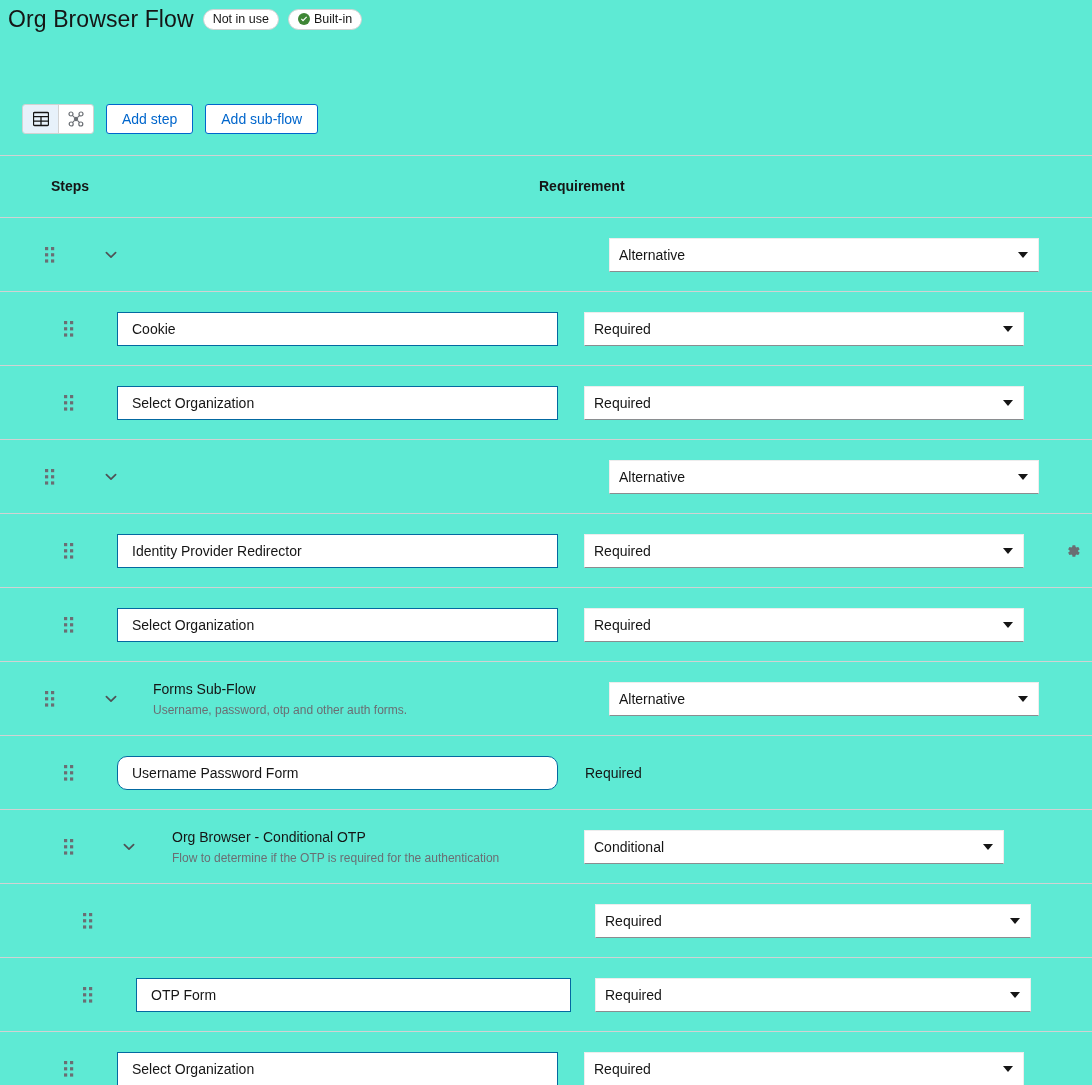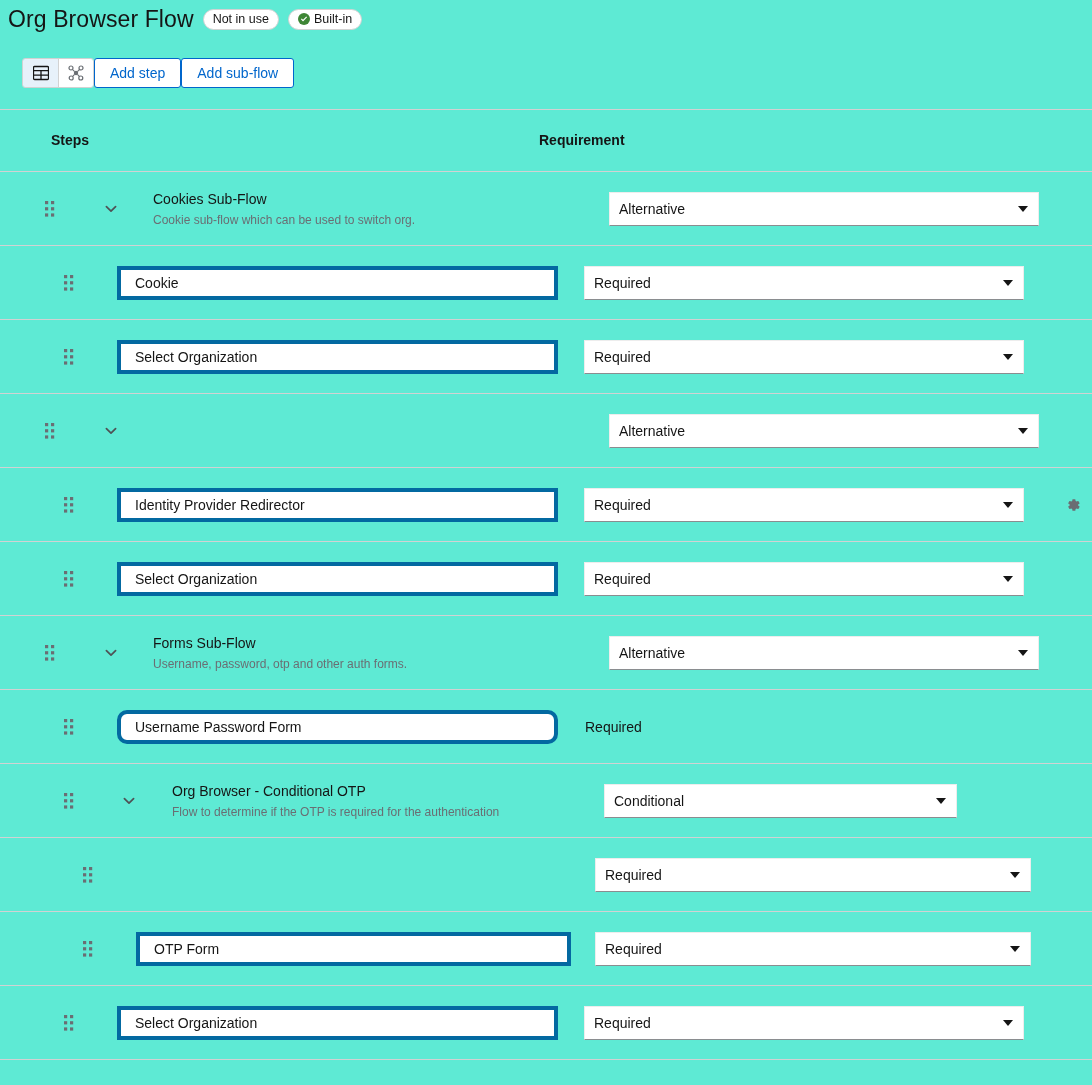--- a/index.html
+++ b/index.html
@@ -54,22 +54,23 @@
     width: 12px; height: 12px;
     position: relative;
     flex: 0 0 auto;
   }
   .check-circle svg { display: block; }
 
   
   .toolbar {
     display: flex;
     align-items: center;
+    gap: 12px;
     padding: 0 0 0 22px;
-    margin-top: 24px;
+    margin-top: 70px;
     height: 30px;
   }
   .toggle-group {
     display: flex;
     border: 1px solid #d2d2d2;
     border-radius: 3px;
     overflow: hidden;
     height: 30px;
   }
   .toggle-btn {
@@ -171,21 +172,21 @@
     line-height: 16px;
     margin-top: 4px;
     white-space: nowrap;
   }
 
   .name-input {
     position: absolute;
     top: 50%;
     transform: translateY(-50%);
     height: 34px;
-    border: 4px solid #0369a1;
+    border: 1px solid #0369a1;
     border-radius: 0;
     background: #fff;
     color: #151515;
     font-size: 14px;
     font-family: "Liberation Sans", sans-serif;
     padding: 0 14px;
     outline: none;
   }
 
   .req-select {
@@ -300,24 +301,20 @@
     <rect x="0" y="12.4" width="3.2" height="3.2"></rect>
                 <rect x="6" y="12.4" width="3.2" height="3.2"></rect>
   </g>
             </svg>
           </span>
           <span class="chevron" style="left: 103px;">
             <svg width="12" height="12" viewBox="0 0 12 12" aria-hidden="true">
   <path d="M1.4 3.6 6 8.2l4.6-4.6" fill="none" stroke="#4f5255" stroke-width="1.7" stroke-linecap="round" stroke-linejoin="round"></path>
             </svg>
           </span>
-          <div class="flow-text" style="left: 153px;">
-            <div class="flow-name">Cookies Sub-Flow</div>
-            <div class="flow-desc">Cookie sub-flow which can be used to switch org.</div>
-          </div>
           <div class="req-select" style="left: 609px; width: 430px;">
             <span>Alternative</span>
             <span class="caret">
               <svg width="10" height="6" viewBox="0 0 10 6" aria-hidden="true">
   <path d="M0 0h10L5 6z" fill="#151515"></path>
               </svg>
             </span>
           </div>
         </div>
         <div class="row">
@@ -509,21 +506,21 @@
           </span>
           <span class="chevron" style="left: 121px;">
             <svg width="12" height="12" viewBox="0 0 12 12" aria-hidden="true">
   <path d="M1.4 3.6 6 8.2l4.6-4.6" fill="none" stroke="#4f5255" stroke-width="1.7" stroke-linecap="round" stroke-linejoin="round"></path>
             </svg>
           </span>
           <div class="flow-text" style="left: 172px;">
             <div class="flow-name">Org Browser - Conditional OTP</div>
             <div class="flow-desc">Flow to determine if the OTP is required for the authentication</div>
           </div>
-          <div class="req-select" style="left: 604px; width: 353px;">
+          <div class="req-select" style="left: 584px; width: 420px;">
             <span>Conditional</span>
             <span class="caret">
               <svg width="10" height="6" viewBox="0 0 10 6" aria-hidden="true">
   <path d="M0 0h10L5 6z" fill="#151515"></path>
               </svg>
             </span>
           </div>
         </div>
         <div class="row">
           <span class="drag-handle" style="left: 83px;">

